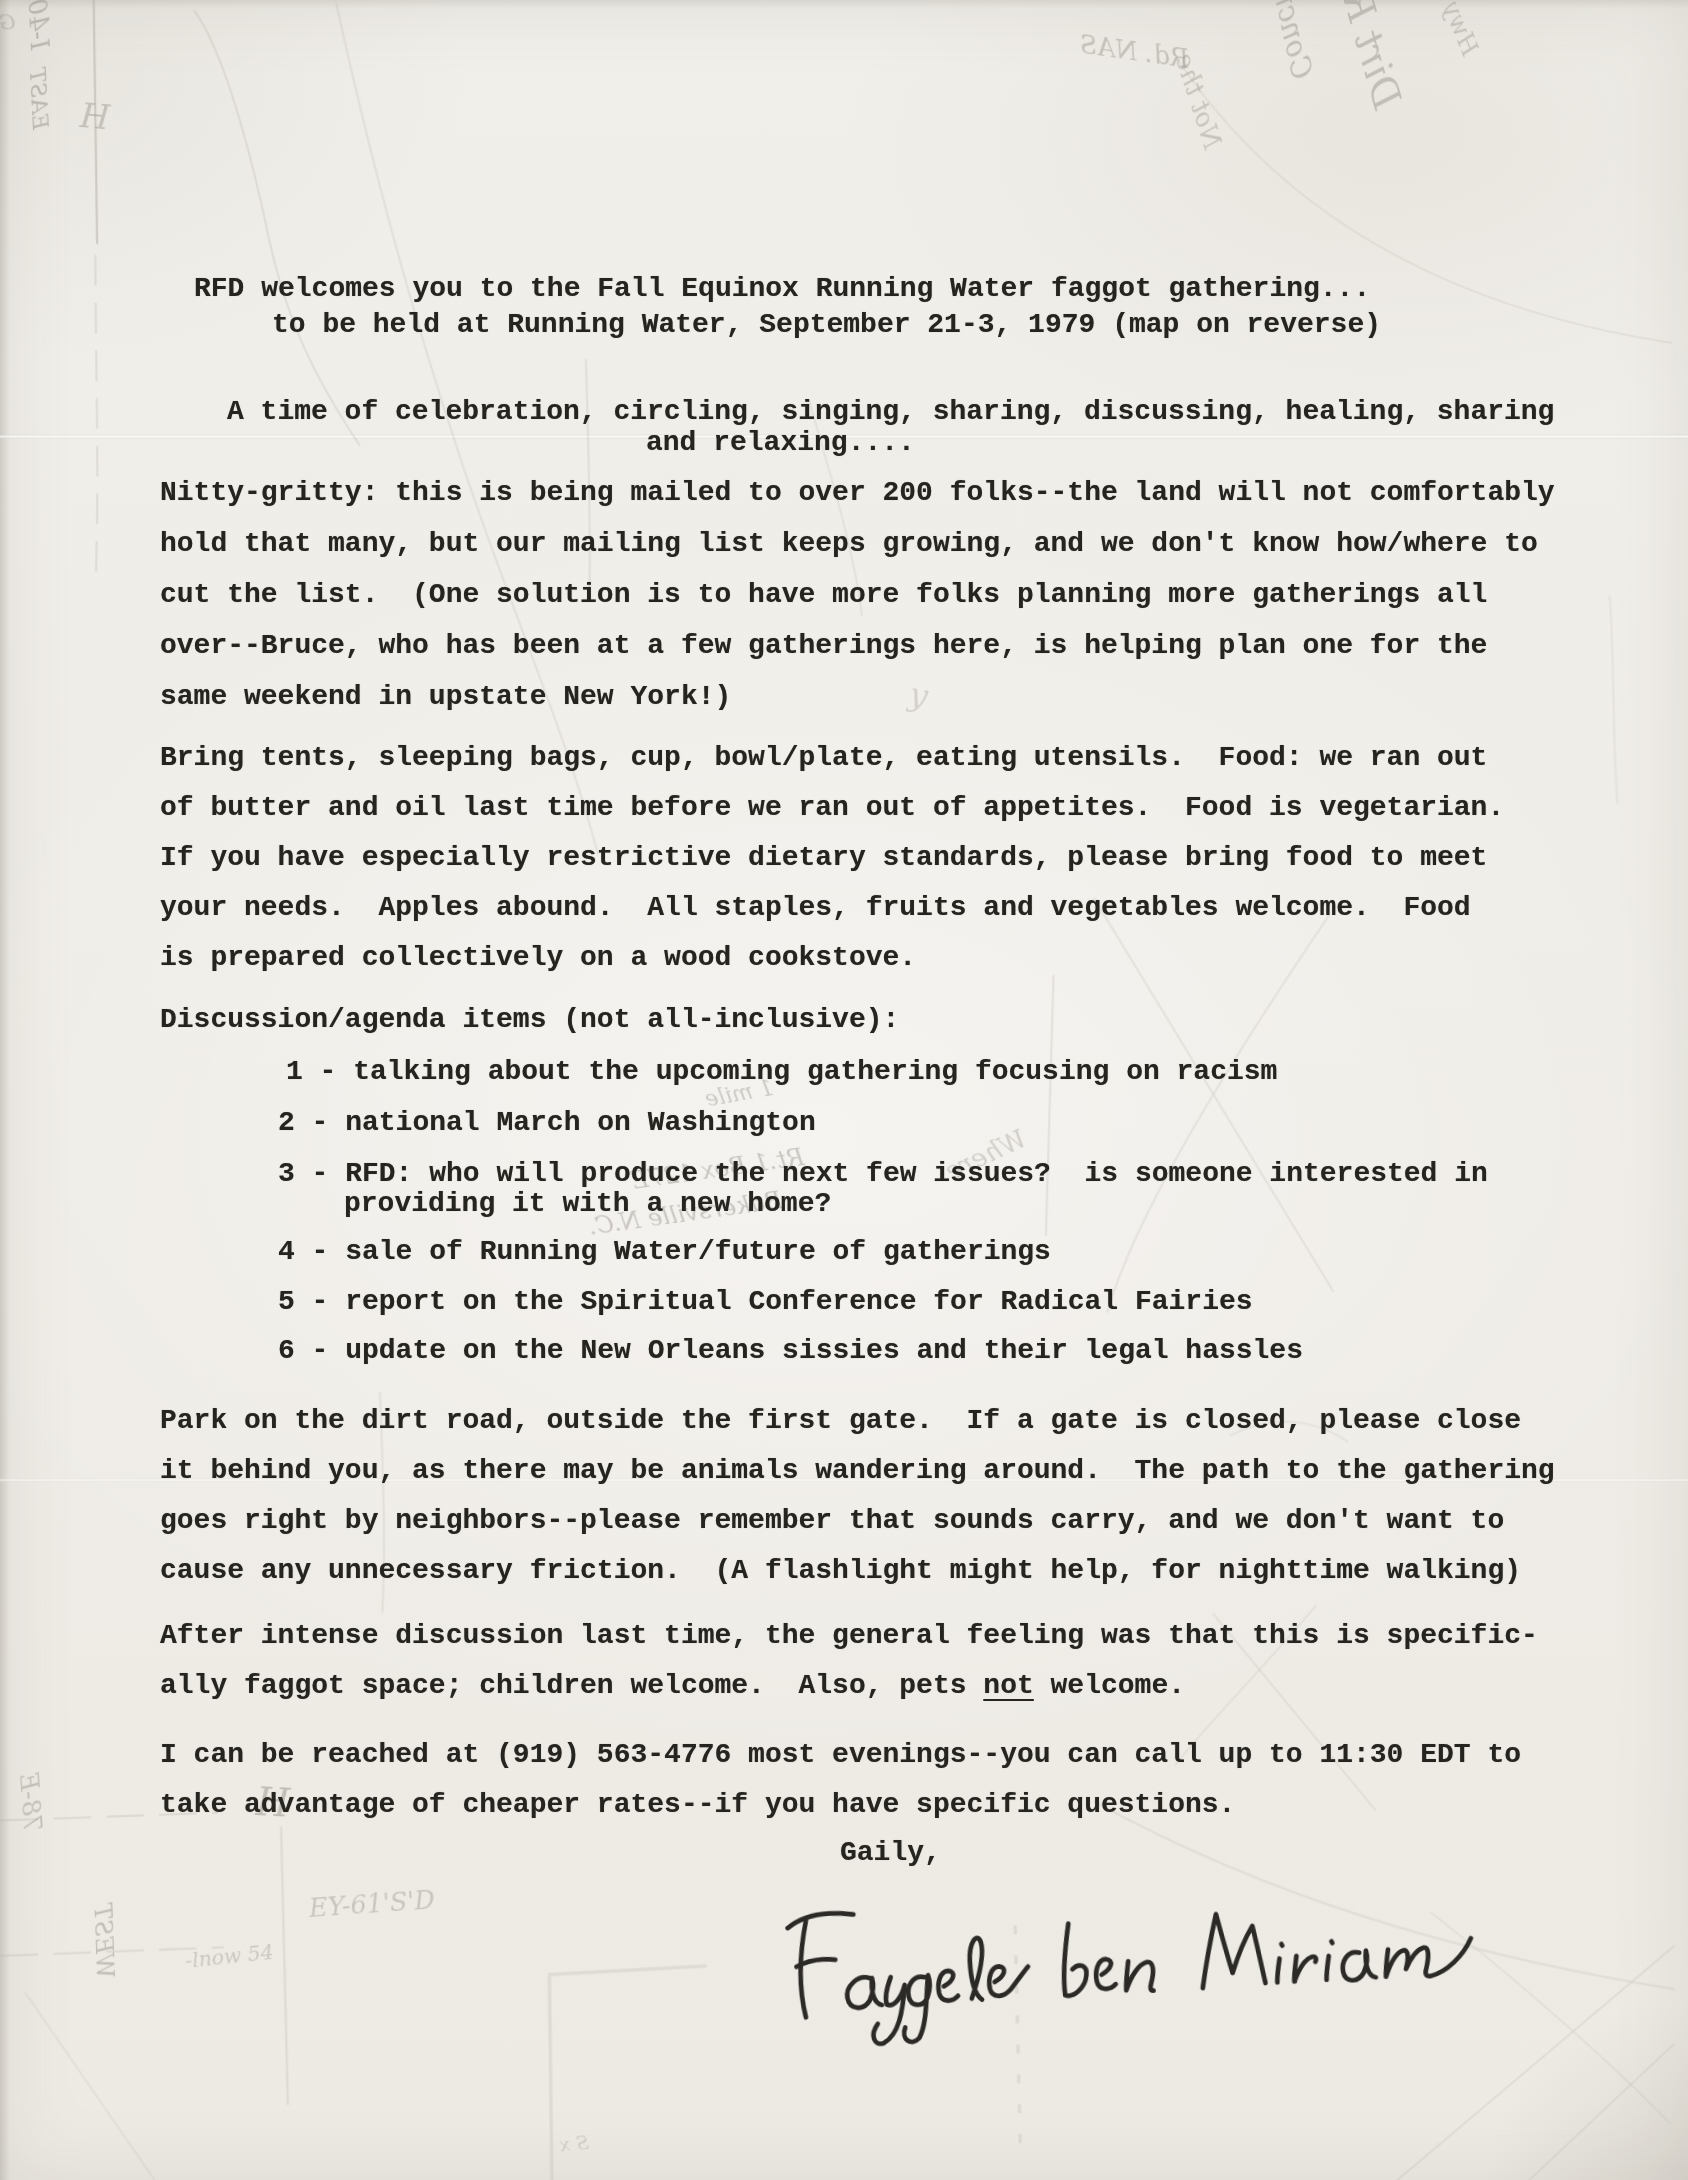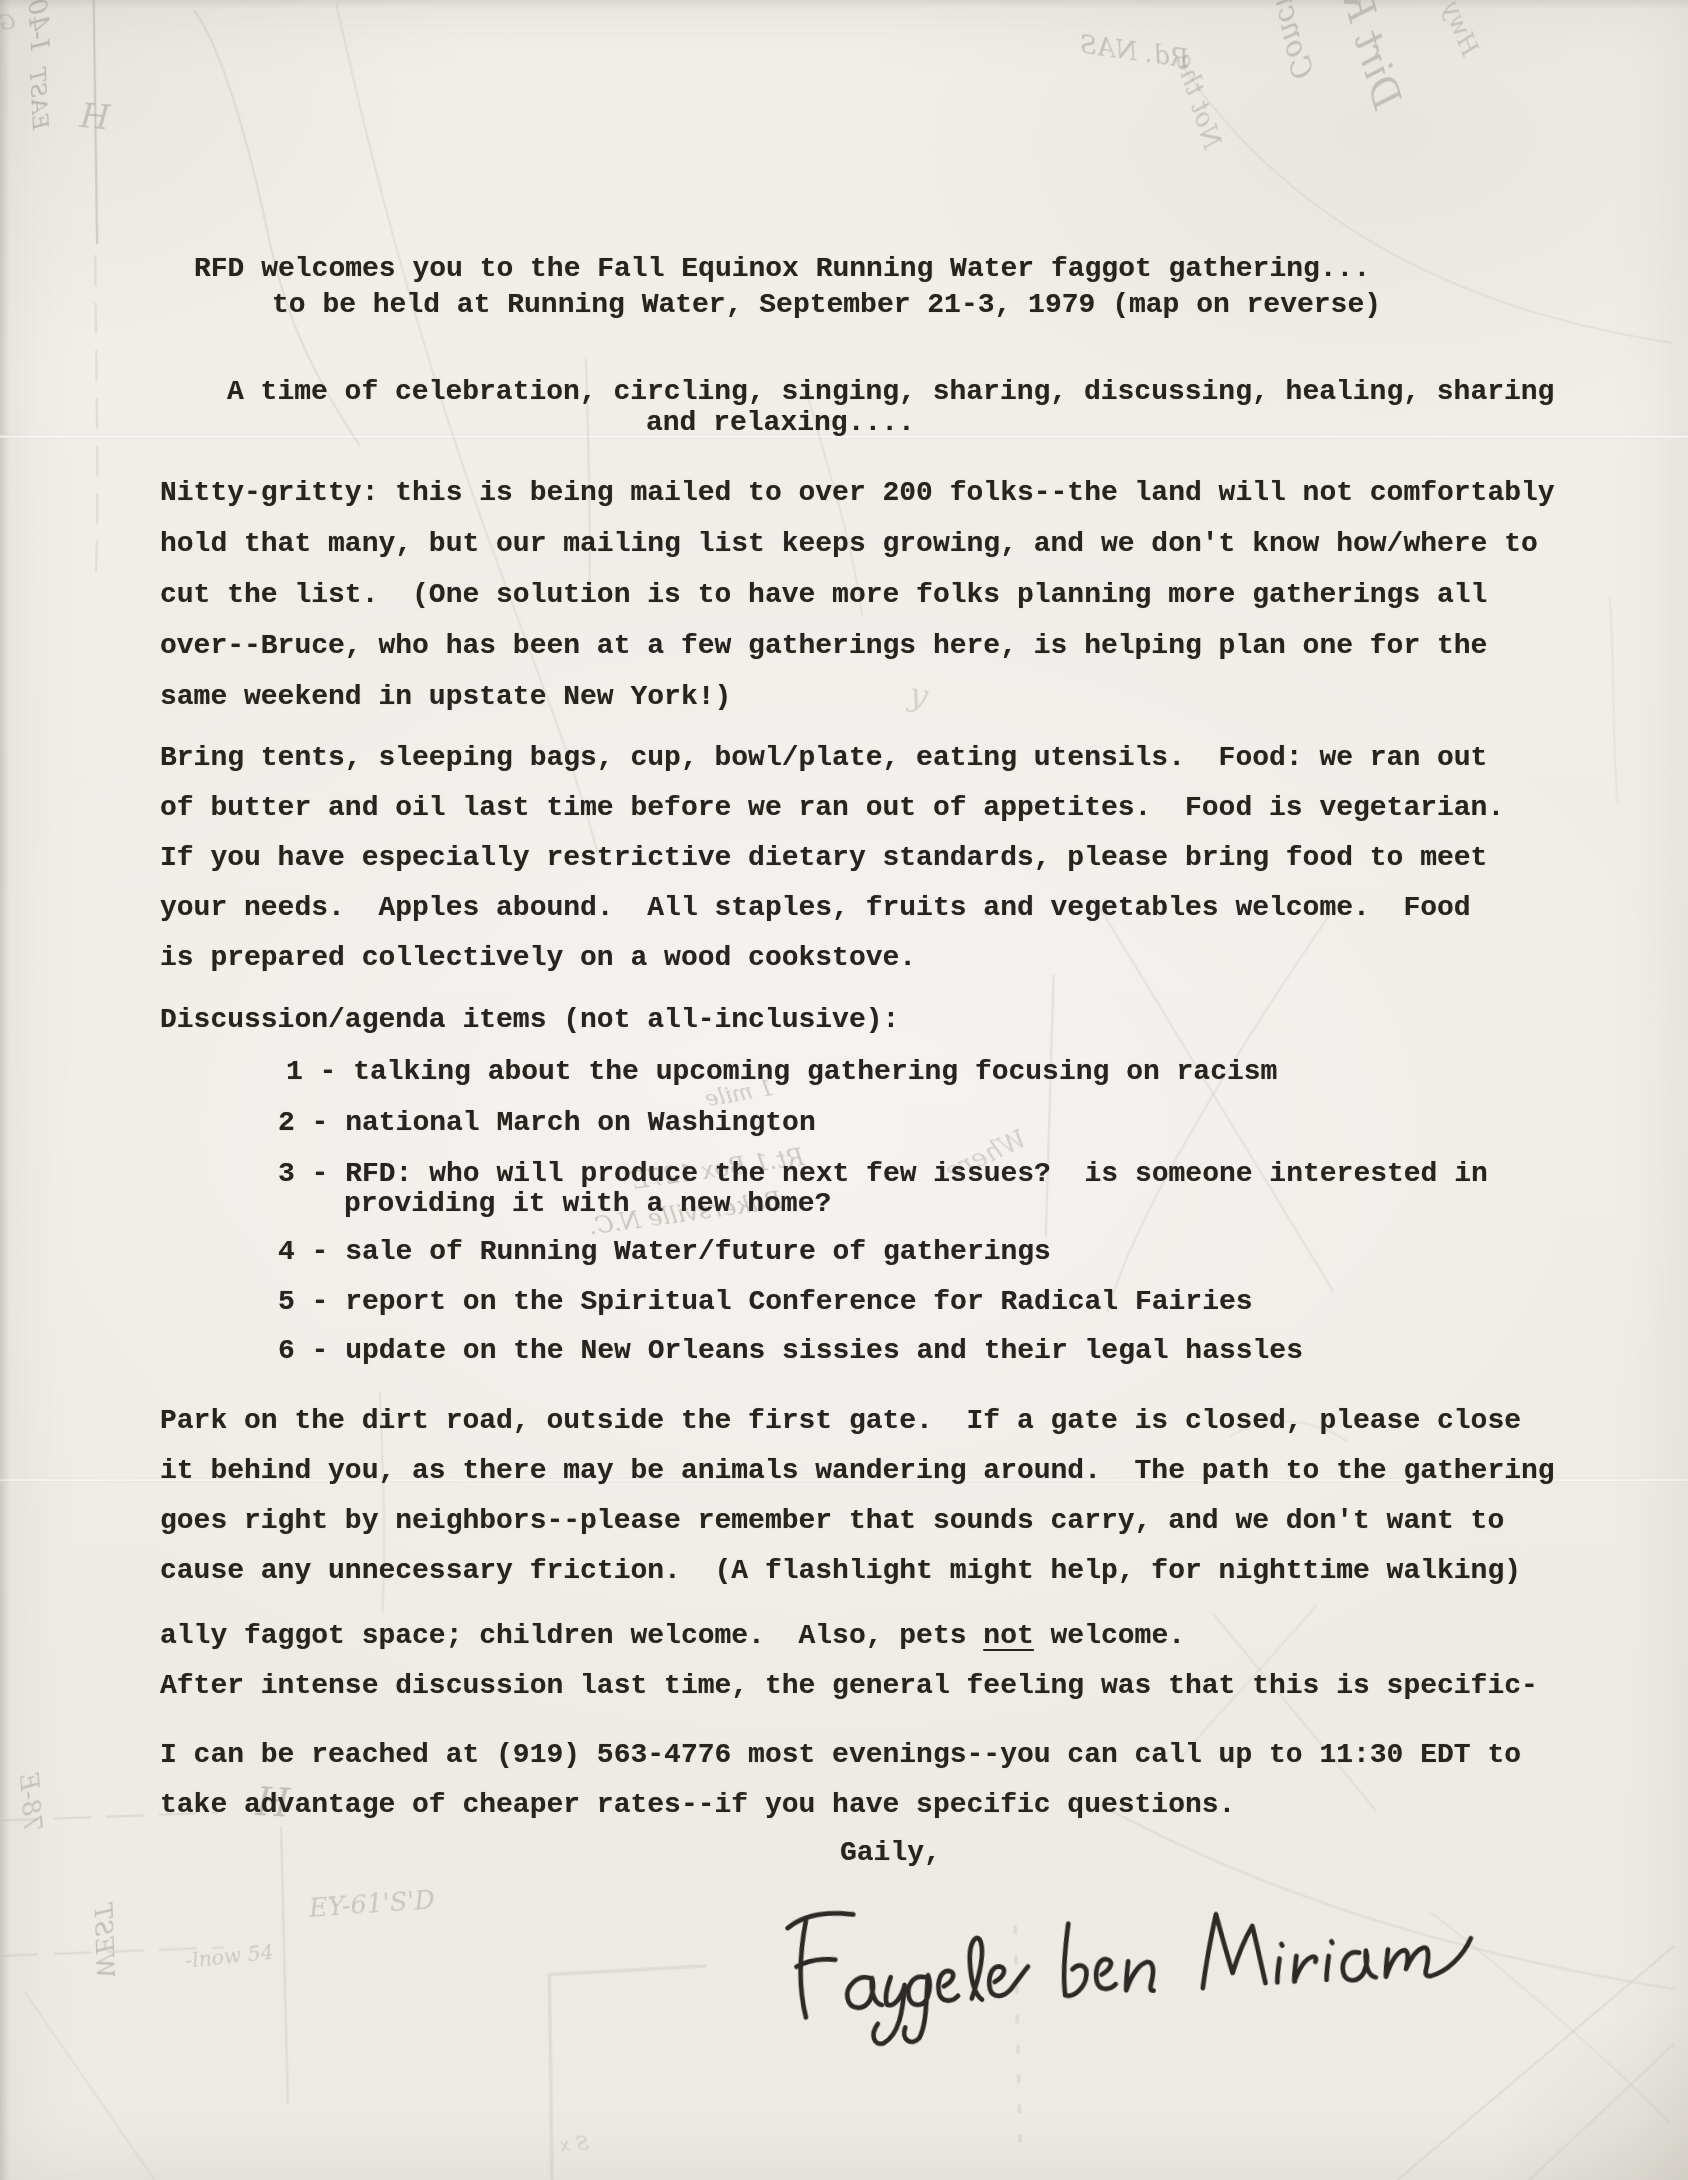--- a/index.html
+++ b/index.html
@@ -33,21 +33,21 @@
     position:absolute;
     color:#26241f;
     font-size:28px;
     font-weight:700;
     letter-spacing:0;
     white-space:pre;
     text-shadow:0 0 0.9px rgba(38,36,31,.42);
   }
   .para .tline{height:50px;line-height:50px;}
   .para-nitty .tline{height:51px;line-height:51px;}
-  .oline{line-height:34px;}
+  .oline{line-height:34px;margin-top:20px;}
   .item-row{position:absolute;left:278px;line-height:34px;}
   .item-cont{position:absolute;left:344px;line-height:34px;}
   .u-word{text-decoration:underline;text-decoration-thickness:2.1px;text-underline-offset:6px;}
 
   
   .ghost{
     position:absolute;
     font-family:"DejaVu Serif","Liberation Serif",serif;
     font-style:italic;
     color:#97928a;
@@ -139,21 +139,21 @@
       <div class="type item-row" style="top: 1106px;">2 - national March on Washington</div>
       <div class="type item-row" style="top: 1157px;">3 - RFD: who will produce the next few issues?  is someone interested in</div>
       <div class="type item-cont" style="top: 1187px;">providing it with a new home?</div>
       <div class="type item-row" style="top: 1235px;">4 - sale of Running Water/future of gatherings</div>
       <div class="type item-row" style="top: 1285px;">5 - report on the Spiritual Conference for Radical Fairies</div>
       <div class="type item-row" style="top: 1334px;">6 - update on the New Orleans sissies and their legal hassles</div>
     </div>
 
   <div class="type para" style="left:160px;top:1396px;"><div class="tline">Park on the dirt road, outside the first gate.  If a gate is closed, please close</div><div class="tline">it behind you, as there may be animals wandering around.  The path to the gathering</div><div class="tline">goes right by neighbors--please remember that sounds carry, and we don't want to</div><div class="tline">cause any unnecessary friction.  (A flashlight might help, for nighttime walking)</div></div>
 
-  <div class="type para" style="left:160px;top:1611px;"><div class="tline">ally faggot space; children welcome.  Also, pets <span class="u-word">not</span> welcome.</div><div class="tline">After intense discussion last time, the general feeling was that this is specific-</div></div>
+  <div class="type para" style="left:160px;top:1611px;"><div class="tline">After intense discussion last time, the general feeling was that this is specific-</div><div class="tline">ally faggot space; children welcome.  Also, pets <span class="u-word">not</span> welcome.</div></div>
 
   <div class="type para" style="left:160px;top:1730px;"><div class="tline">I can be reached at (919) 563-4776 most evenings--you can call up to 11:30 EDT to</div><div class="tline">take advantage of cheaper rates--if you have specific questions.</div></div>
 
   <div class="type" style="left:795px;top:1836px;line-height:34px;margin-left:45px;">Gaily,</div>
 
   <div class="sig-wrap">
     <span class="sr-only">Faygele ben Miriam</span>
     <svg width="698" height="170" viewBox="0 0 820 200">
       <g fill="none" stroke="#1b1a17" stroke-width="5.5" stroke-linecap="round" stroke-linejoin="round" opacity=".92">
         <path d="M28,38 C20,70 14,112 22,152"></path>

